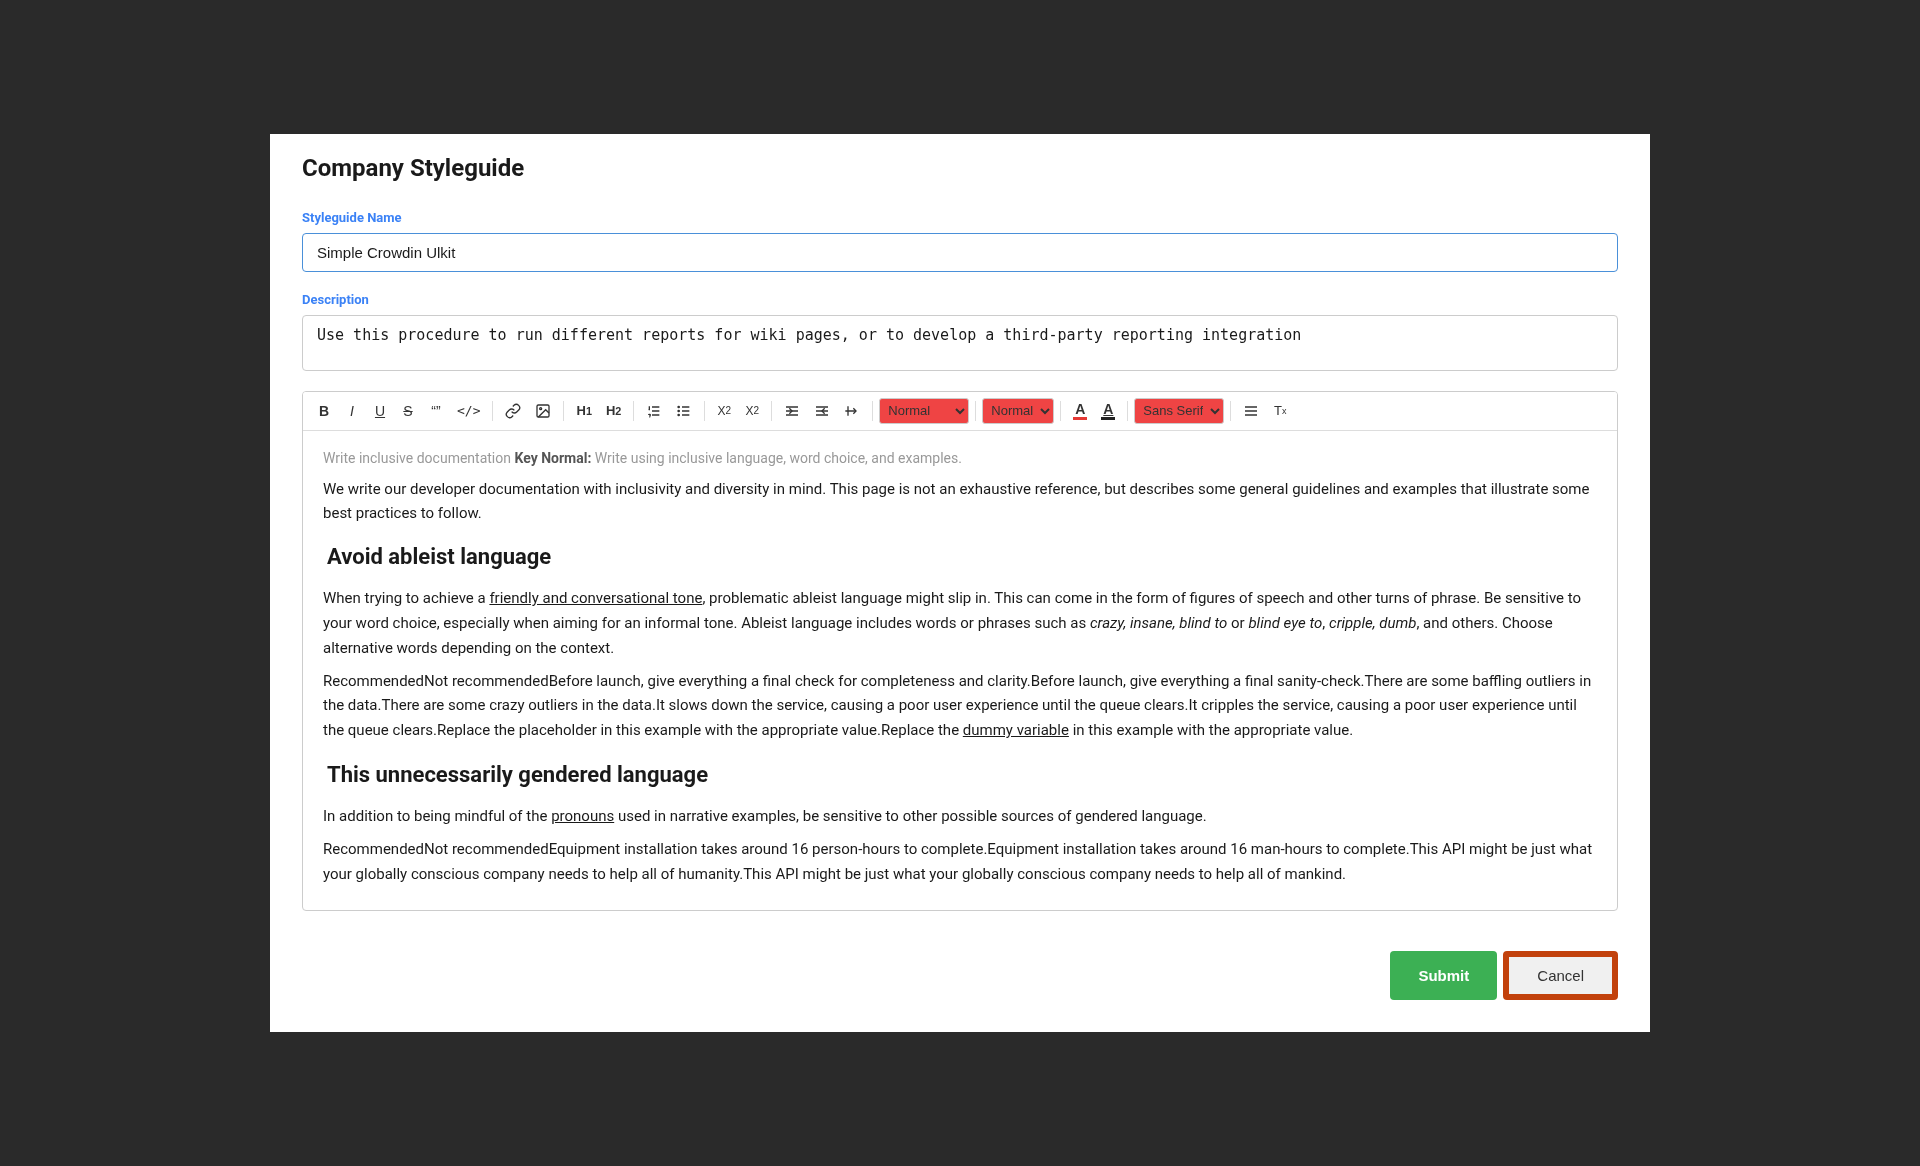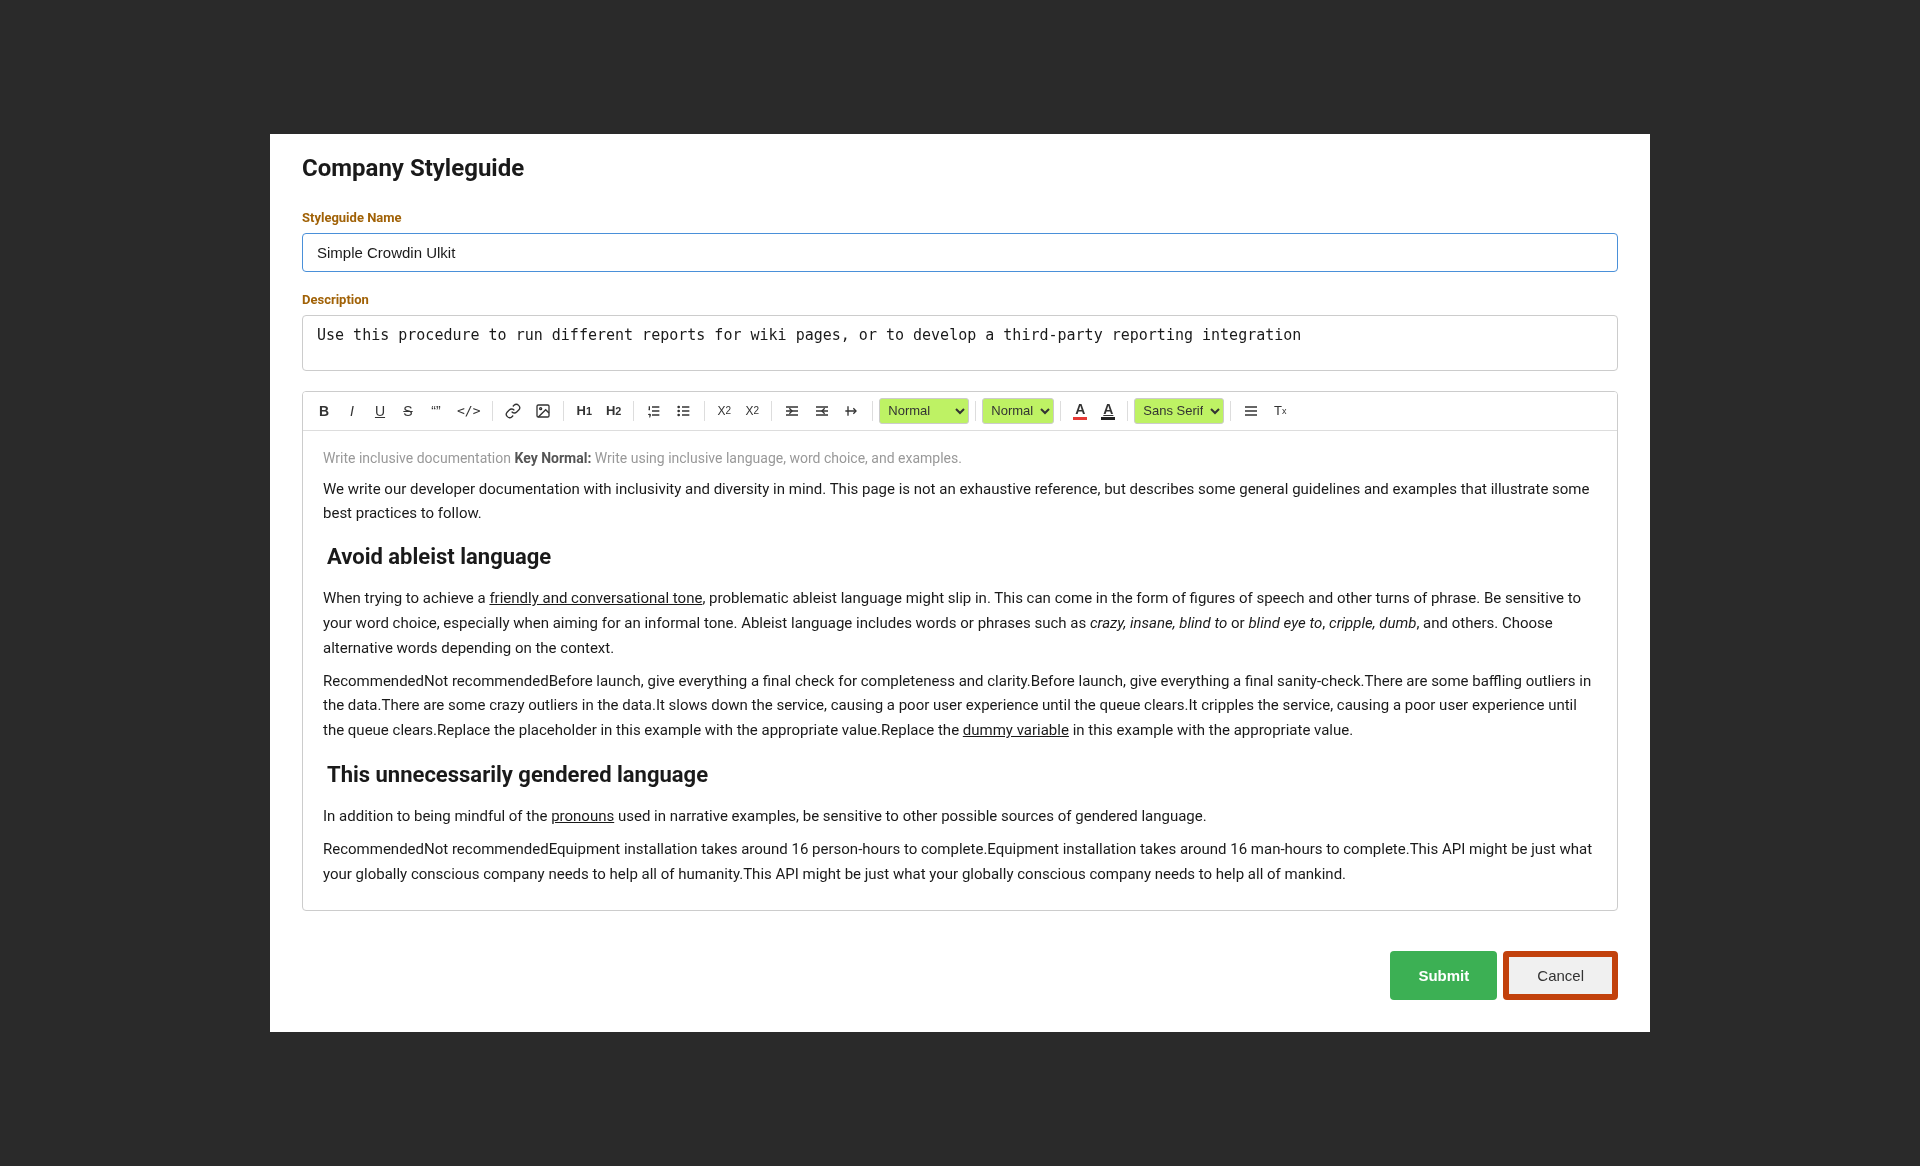--- a/index.html
+++ b/index.html
@@ -31,21 +31,21 @@
     }
     .modal-title {
       font-size: 24px;
       font-weight: 700;
       color: #1a1a1a;
       margin-bottom: 28px;
     }
     .field-label {
       font-size: 13px;
       font-weight: 700;
-      color: #a16207;
+      color: #3b82f6;
       margin-bottom: 8px;
       display: block;
     }
     .text-input {
       width: 100%;
       border: 1.5px solid #4a90d9;
       border-radius: 4px;
       padding: 10px 14px;
       font-size: 15px;
       color: #1a1a1a;
@@ -97,21 +97,21 @@
       height: 20px;
       background: #ddd;
       margin: 0 4px;
     }
     .toolbar-select {
       border: 1px solid #ccc;
       border-radius: 3px;
       padding: 2px 4px;
       font-size: 13px;
       color: #333;
-      background: #bef264;
+      background: #ef4444;
       cursor: pointer;
       height: 26px;
     }
     .editor-content {
       padding: 16px 20px;
       min-height: 380px;
       font-size: 15px;
       color: #1a1a1a;
       line-height: 1.6;
     }

